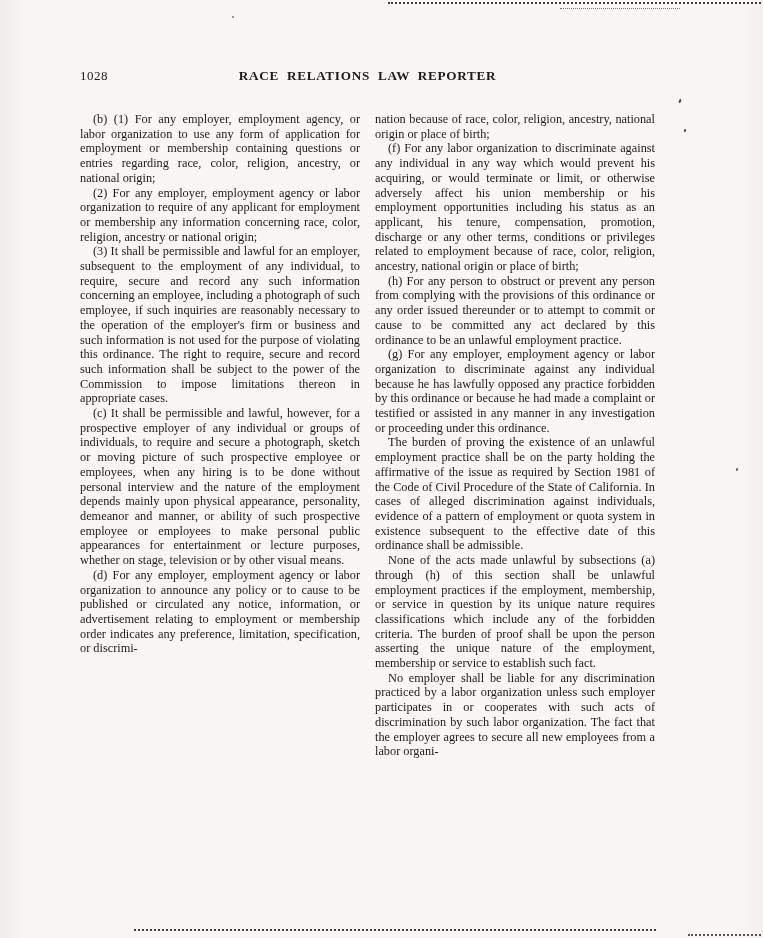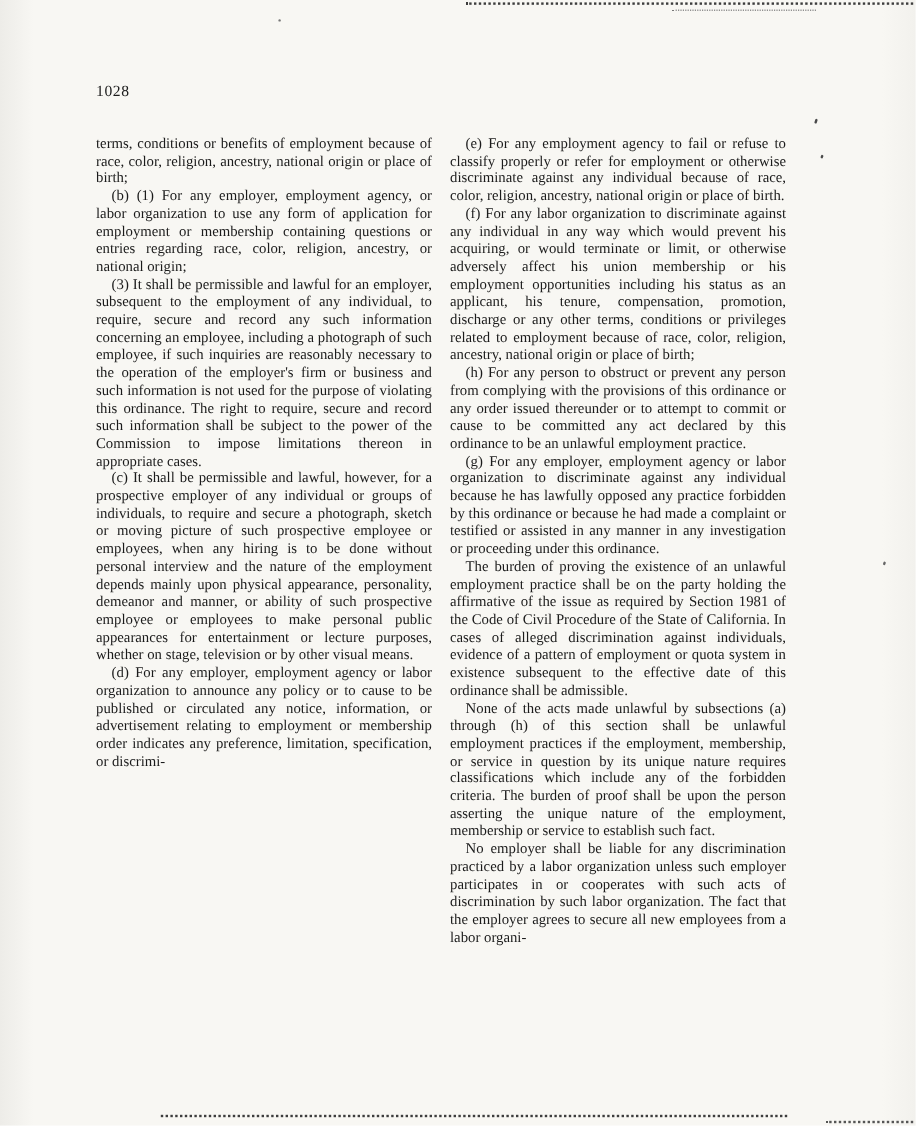--- a/index.html
+++ b/index.html
@@ -98,32 +98,33 @@
 
   <div class="artifact artifact-top"></div>
   <div class="artifact artifact-top-2"></div>
   <div class="speck speck-1"></div>
   <div class="speck speck-2"></div>
   <div class="speck speck-3"></div>
   <div class="speck speck-4"></div>
 
   <div class="header">
     <span class="page-number">1028</span>
+    <span class="journal-title">RACE RELATIONS LAW REPORTER</span>
   </div>
 
   <div class="columns">
     <div class="column column-left">
-        <p class="para">terms, conditions or benefits of employment because of race, color, religion, ancestry, national origin or place of birth;</p>
         <p class="para indent">(b) (1) For any employer, employment agency, or labor organization to use any form of application for employment or membership containing questions or entries regarding race, color, religion, ancestry, or national origin;</p>
+        <p class="para indent">(2) For any employer, employment agency or labor organization to require of any applicant for employment or membership any information concerning race, color, religion, ancestry or national origin;</p>
         <p class="para indent">(3) It shall be permissible and lawful for an employer, subsequent to the employment of any individual, to require, secure and record any such information concerning an employee, including a photograph of such employee, if such inquiries are reasonably necessary to the operation of the employer's firm or business and such information is not used for the purpose of violating this ordinance. The right to require, secure and record such information shall be subject to the power of the Commission to impose limitations thereon in appropriate cases.</p>
         <p class="para indent">(c) It shall be permissible and lawful, however, for a prospective employer of any individual or groups of individuals, to require and secure a photograph, sketch or moving picture of such prospective employee or employees, when any hiring is to be done without personal interview and the nature of the employment depends mainly upon physical appearance, personality, demeanor and manner, or ability of such prospective employee or employees to make personal public appearances for entertainment or lecture purposes, whether on stage, television or by other visual means.</p>
         <p class="para indent">(d) For any employer, employment agency or labor organization to announce any policy or to cause to be published or circulated any notice, information, or advertisement relating to employment or membership order indicates any preference, limitation, specification, or discrimi-</p>
       </div>
     <div class="column column-right">
-        <p class="para indent">(e) For any employment agency to fail or refuse to classify properly or refer for employment or otherwise discriminate against any individual because of race, color, religion, ancestry, national origin or place of birth.</p>
+        <p class="para">nation because of race, color, religion, ancestry, national origin or place of birth;</p>
         <p class="para indent">(f) For any labor organization to discriminate against any individual in any way which would prevent his acquiring, or would terminate or limit, or otherwise adversely affect his union membership or his employment opportunities including his status as an applicant, his tenure, compensation, promotion, discharge or any other terms, conditions or privileges related to employment because of race, color, religion, ancestry, national origin or place of birth;</p>
         <p class="para indent">(h) For any person to obstruct or prevent any person from complying with the provisions of this ordinance or any order issued thereunder or to attempt to commit or cause to be committed any act declared by this ordinance to be an unlawful employment practice.</p>
         <p class="para indent">(g) For any employer, employment agency or labor organization to discriminate against any individual because he has lawfully opposed any practice forbidden by this ordinance or because he had made a complaint or testified or assisted in any manner in any investigation or proceeding under this ordinance.</p>
         <p class="para indent">The burden of proving the existence of an unlawful employment practice shall be on the party holding the affirmative of the issue as required by Section 1981 of the Code of Civil Procedure of the State of California. In cases of alleged discrimination against individuals, evidence of a pattern of employment or quota system in existence subsequent to the effective date of this ordinance shall be admissible.</p>
         <p class="para indent">None of the acts made unlawful by subsections (a) through (h) of this section shall be unlawful employment practices if the employment, membership, or service in question by its unique nature requires classifications which include any of the forbidden criteria. The burden of proof shall be upon the person asserting the unique nature of the employment, membership or service to establish such fact.</p>
         <p class="para indent">No employer shall be liable for any discrimination practiced by a labor organization unless such employer participates in or cooperates with such acts of discrimination by such labor organization. The fact that the employer agrees to secure all new employees from a labor organi-</p>
       </div>
   </div>
 
   <div class="artifact artifact-bottom"></div>

